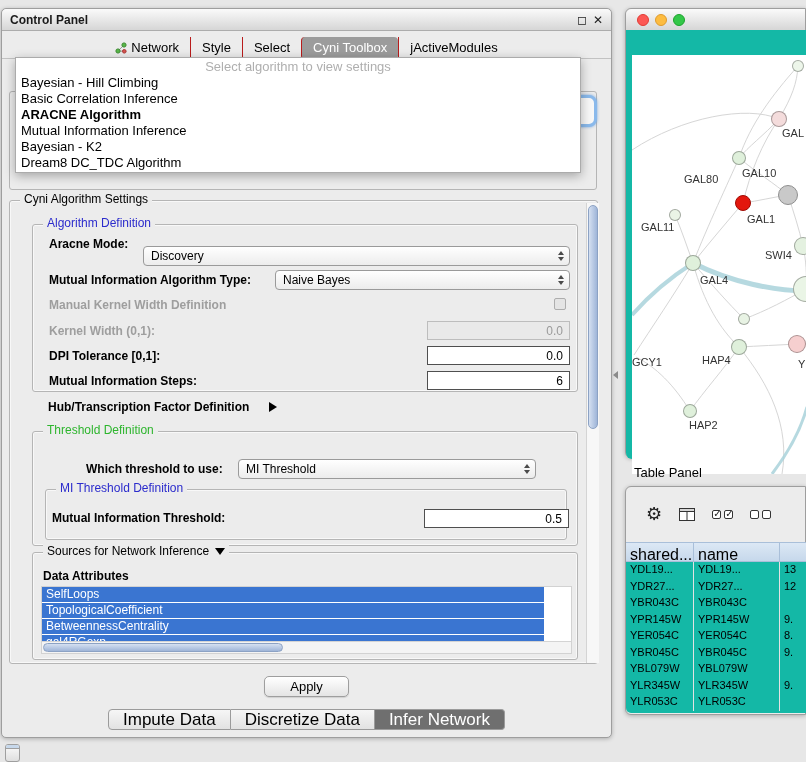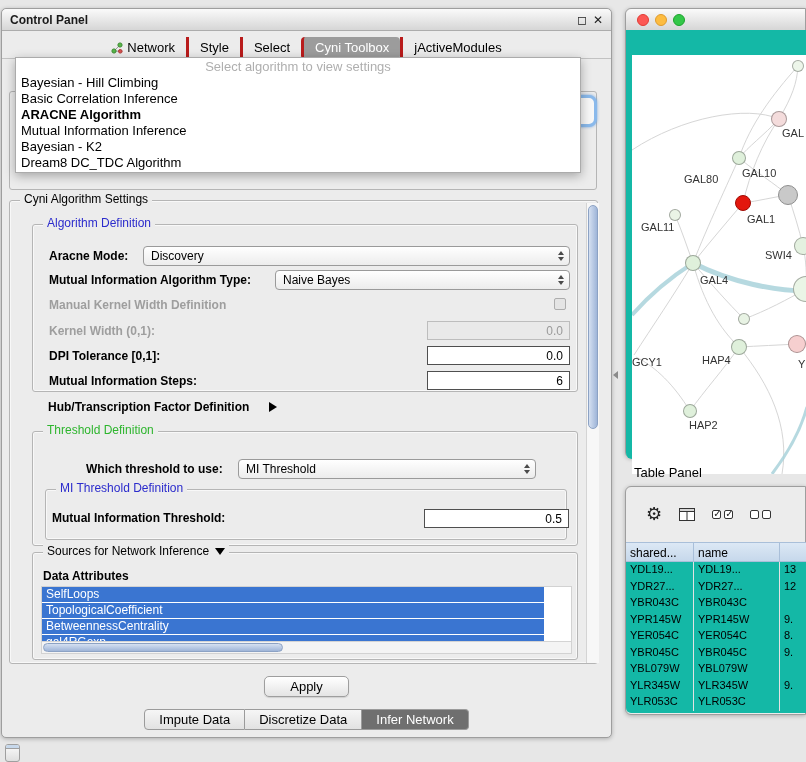--- a/index.html
+++ b/index.html
@@ -12,21 +12,21 @@
   .titlebar{position:absolute;left:0;top:0;right:0;height:22px;background:linear-gradient(#FAFAFA,#D6D6D6);border-bottom:1px solid #ACACAC;border-radius:5px 5px 0 0;}
 
   
   #cp-window{left:1px;top:8px;width:611px;height:730px;border-radius:5px;}
   .cp-title{position:absolute;left:8px;top:4px;font-size:12px;font-weight:700;color:#1A1A1A;}
   .cp-btns{position:absolute;right:8px;top:3px;display:flex;gap:6px;}
   .wbtn{font-size:12px;color:#222;line-height:16px;cursor:default;}
 
   .cp-tabs{position:absolute;left:0;top:28px;width:609px;height:22px;display:flex;justify-content:center;align-items:flex-end;border-bottom:1px solid #C2C2C2;}
   .tab{height:21px;display:flex;align-items:center;gap:4px;padding:0 11px;font-size:13px;color:#000;}
-  .tab + .tab{border-left:3px solid #b91c1c;}
+  .tab + .tab{border-left:1px solid #b91c1c;}
   .tab.sel{background:#9C9C9C;color:#FFF;border-radius:4px 4px 2px 2px;}
   .tab-ico{display:flex;align-items:center;}
 
   
   .algo-overlay{position:absolute;left:13px;top:48px;width:566px;height:116px;background:#FFF;border:1px solid #ABABAB;box-shadow:0 3px 10px rgba(0,0,0,.30);z-index:30;padding-top:1px;}
   .algo-prompt{height:16px;line-height:16px;text-align:center;color:#AFAFAF;font-size:13px;}
   .dd-item{height:16px;line-height:16px;padding-left:5px;font-size:13px;color:#000;white-space:nowrap;}
   .dd-item.sel{font-weight:700;}
 
   
@@ -71,21 +71,21 @@
 
   
   .attr-list{position:absolute;background:#FFF;border:1px solid #D2D2D2;overflow:hidden;}
   .attr-items{position:absolute;left:0;top:0;right:0;bottom:12px;overflow:hidden;}
   .attr-item{height:15px;line-height:15px;font-size:12px;color:#FFF;background:#3A75D1;padding-left:4px;width:502px;margin-bottom:1px;white-space:nowrap;}
 
   
   .apply-row{position:absolute;left:0;top:667px;width:609px;display:flex;justify-content:center;}
   .pushbtn{height:21px;padding:0 25px;font-size:13px;color:#000;border:1px solid #9E9E9E;border-radius:5px;background:linear-gradient(#FFFFFF,#E4E4E4);display:flex;align-items:center;box-shadow:0 1px 1px rgba(0,0,0,.12);}
   .seg-row{position:absolute;left:0;top:700px;width:609px;display:flex;justify-content:center;}
-  .seg{height:21px;display:flex;align-items:center;padding:0 14px;font-size:13px;color:#000;background:linear-gradient(#F6F6F6,#E2E2E2);border:1px solid #9B9B9B;border-left:none;}
+  .seg{height:21px;display:flex;align-items:center;padding:0 14px;font-size:17px;color:#000;background:linear-gradient(#F6F6F6,#E2E2E2);border:1px solid #9B9B9B;border-left:none;}
   .seg:first-child{border-left:1px solid #9B9B9B;border-radius:4px 0 0 4px;}
   .seg:last-child{border-radius:0 4px 4px 0;}
   .seg.sel{background:#6F6F6F;color:#FFF;}
 
   
   #net-window{left:625px;top:8px;width:181px;height:450px;border-radius:6px 0 0 6px;}
   #net-window .titlebar{border-radius:6px 0 0 0;}
   .traffic{position:absolute;top:5px;left:11px;display:flex;gap:6px;}
   .tl{width:12px;height:12px;border-radius:50%;}
   .tl.red{background:#FC5753;border:1px solid #E13B34;}
@@ -103,21 +103,21 @@
   .tbl-toolbar{position:absolute;left:20px;top:18px;display:flex;align-items:center;gap:17px;}
   .gear{font-size:18px;line-height:18px;color:#222;}
   .cbgroup{display:inline-flex;}
   .cb{width:9px;height:9px;border:1px solid #333;border-radius:2px;display:inline-block;position:relative;background:#FFF;}
   .cb + .cb{margin-left:3px;}
   .cb.ck::after{content:"\2713";position:absolute;left:0;top:-3px;font-size:10px;font-weight:700;color:#222;}
   .thead{position:absolute;left:0;top:55px;width:181px;height:20px;display:flex;background:linear-gradient(#DCE8F5,#C6D8EB);border-top:1px solid #A9BFD9;border-bottom:1px solid #A9BFD9;}
   .tbody{position:absolute;left:0;top:75px;width:181px;bottom:1px;background:#14b8a6;border-radius:0 0 0 5px;overflow:hidden;}
   .trow{display:flex;height:16.5px;}
   .tcell{padding:1px 4px;font-size:11px;color:#000;white-space:nowrap;overflow:hidden;border-right:1px solid #E2E2E2;}
-  .thead .tcell{font-size:12px;padding-top:3px;border-right:1px solid #A9BFD9;}
+  .thead .tcell{font-size:16px;padding-top:3px;border-right:1px solid #A9BFD9;}
   .tcell.c0{width:68px;}
   .tcell.c1{width:86px;}
   .tcell.c2{flex:1;border-right:none;}
 
   
   .split-arrow{position:absolute;left:613px;top:371px;width:0;height:0;border-top:4px solid transparent;border-bottom:4px solid transparent;border-right:5px solid #8A8A8A;}
   .mini-win{position:absolute;left:5px;top:744px;width:15px;height:18px;background:linear-gradient(#FBFBFB,#DFDFDF);border:1px solid #9F9F9F;border-radius:3px;overflow:hidden;}
   .mini-bar{height:4px;background:#C7D8EB;border-bottom:1px solid #9F9F9F;}
 </style>
 </head>
@@ -175,21 +175,21 @@
           <div class="dd-item">Dream8 DC_TDC Algorithm</div>
         </div>
     </div>
 
     <div class="groupbox" id="settings-group">
       <span class="gb-title">Cyni Algorithm Settings</span>
 
       <div class="groupbox" id="algdef-group">
         <span class="gb-title blue">Algorithm Definition</span>
 
-        <span class="flabel" style="left:16px;top:24px">Aracne Mode:</span>
+        <span class="flabel" style="left:16px;top:12px">Aracne Mode:</span>
         <div class="combo" style="left:110px;top:21px;width:427px">
           <span>Discovery</span>
           <span class="spin">
               <i class="up"></i>
               <i class="dn"></i>
             </span>
         </div>
 
         <span class="flabel" style="left:16px;top:48px">Mutual Information Algorithm Type:</span>
         <div class="combo" style="left:242px;top:45px;width:295px">

